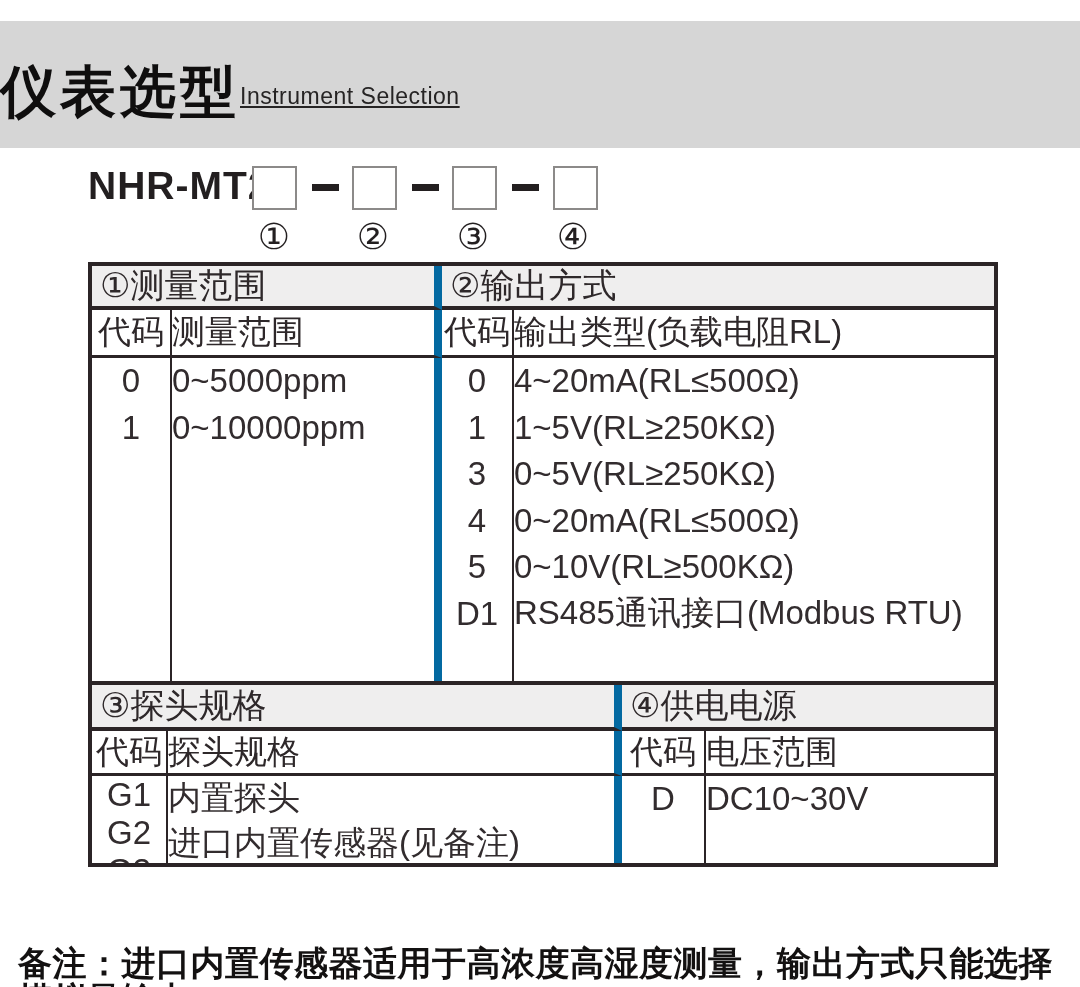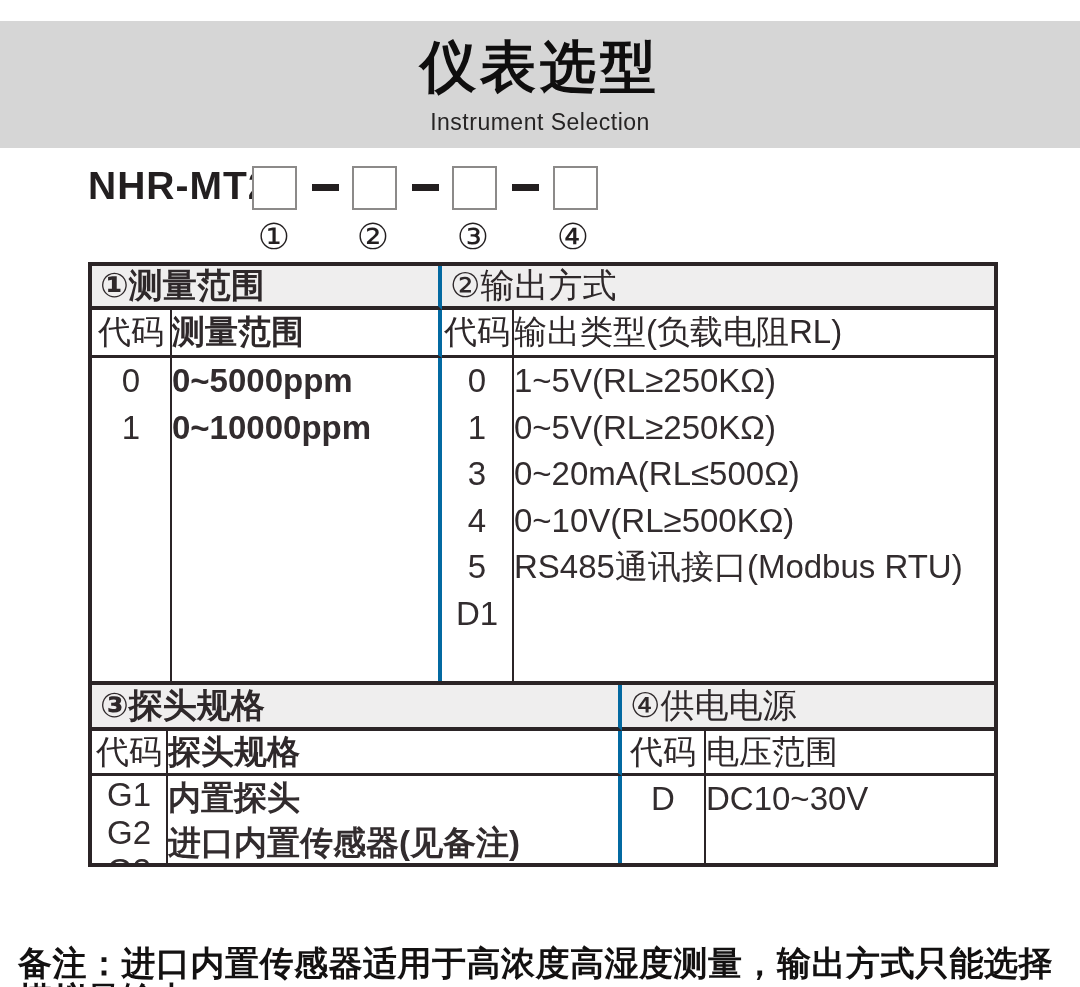--- a/index.html
+++ b/index.html
@@ -4,28 +4,28 @@
 <style>
   html,body{margin:0;padding:0;}
   body{
     width:1080px;height:987px;position:relative;background:#ffffff;
     font-family:"Liberation Sans","DejaVu Sans",sans-serif;
     color:#322c2e;overflow:hidden;
   }
   
   .band{
     position:absolute;left:0;top:21px;width:1080px;height:127px;
-    background:#d6d6d6;display:flex;flex-direction:column;
+    background:#d6d6d6;display:flex;
     align-items:center;justify-content:flex-start;padding-top:14px;box-sizing:border-box;
   }
   .band .title{
     font-size:56px;font-weight:900;color:#0f0e0e;letter-spacing:4px;line-height:64px;
   }
   .band .subtitle{
-    font-size:23px;font-weight:400;color:#262424;line-height:28px;margin-top:9px;letter-spacing:0.5px;
+    font-size:23px;font-weight:400;color:#262424;line-height:28px;margin-top:9px;letter-spacing:0.5px;text-decoration:underline;
   }
   
   .model-prefix{
     position:absolute;left:88px;top:163px;font-size:39px;font-weight:700;
     letter-spacing:1px;color:#231f20;line-height:46px;
   }
   .slot{
     position:absolute;top:166px;width:41px;height:40px;background:#ffffff;
     border:2px solid #8c8a89;box-sizing:content-box;
   }
@@ -52,21 +52,21 @@
   .tbl-bottom{
     top:681px;height:186px;
     grid-template-columns:76px 454px 84px 1fr;
     grid-template-rows:46px 45px 1fr;
   }
   .cell{box-sizing:border-box;display:flex;align-items:center;overflow:hidden;}
   .sec-header{
     grid-column:span 2;background:#efeeee;border-bottom:4px solid #2b2426;
     font-size:34px;padding-left:8px;color:#2e282a;
   }
-  .sec-divider{border-right:4px solid #0369a1;font-weight:bold;}
+  .sec-divider{border-right:8px solid #0369a1;}
   .thin-divider{border-right:2px solid #2b2426;}
   .colhead{
     border-bottom:3px solid #2b2426;font-size:33px;color:#2e282a;
   }
   .colhead.code{justify-content:center;padding:0;}
   .colhead.desc{}
   .bodycell{flex-direction:column;align-items:stretch;justify-content:flex-start;padding:0;}
   .line{height:46.5px;display:flex;align-items:center;font-size:33px;color:#322c2e;}
   .line.code{justify-content:center;}
   .line.desc{}
@@ -118,20 +118,21 @@
   </div>
   <div class="cell bodycell thin-divider">
     <div class="line code">0</div>
     <div class="line code">1</div>
     <div class="line code">3</div>
     <div class="line code">4</div>
     <div class="line code">5</div>
     <div class="line code">D1</div>
   </div>
   <div class="cell bodycell">
+    <div class="line desc">4~20mA(RL≤500Ω)</div>
     <div class="line desc">1~5V(RL≥250KΩ)</div>
     <div class="line desc">0~5V(RL≥250KΩ)</div>
     <div class="line desc">0~20mA(RL≤500Ω)</div>
     <div class="line desc">0~10V(RL≥500KΩ)</div>
     <div class="line desc">RS485通讯接口(Modbus RTU)</div>
   </div>
 </div>
 
 <div class="tbl tbl-bottom">
 

